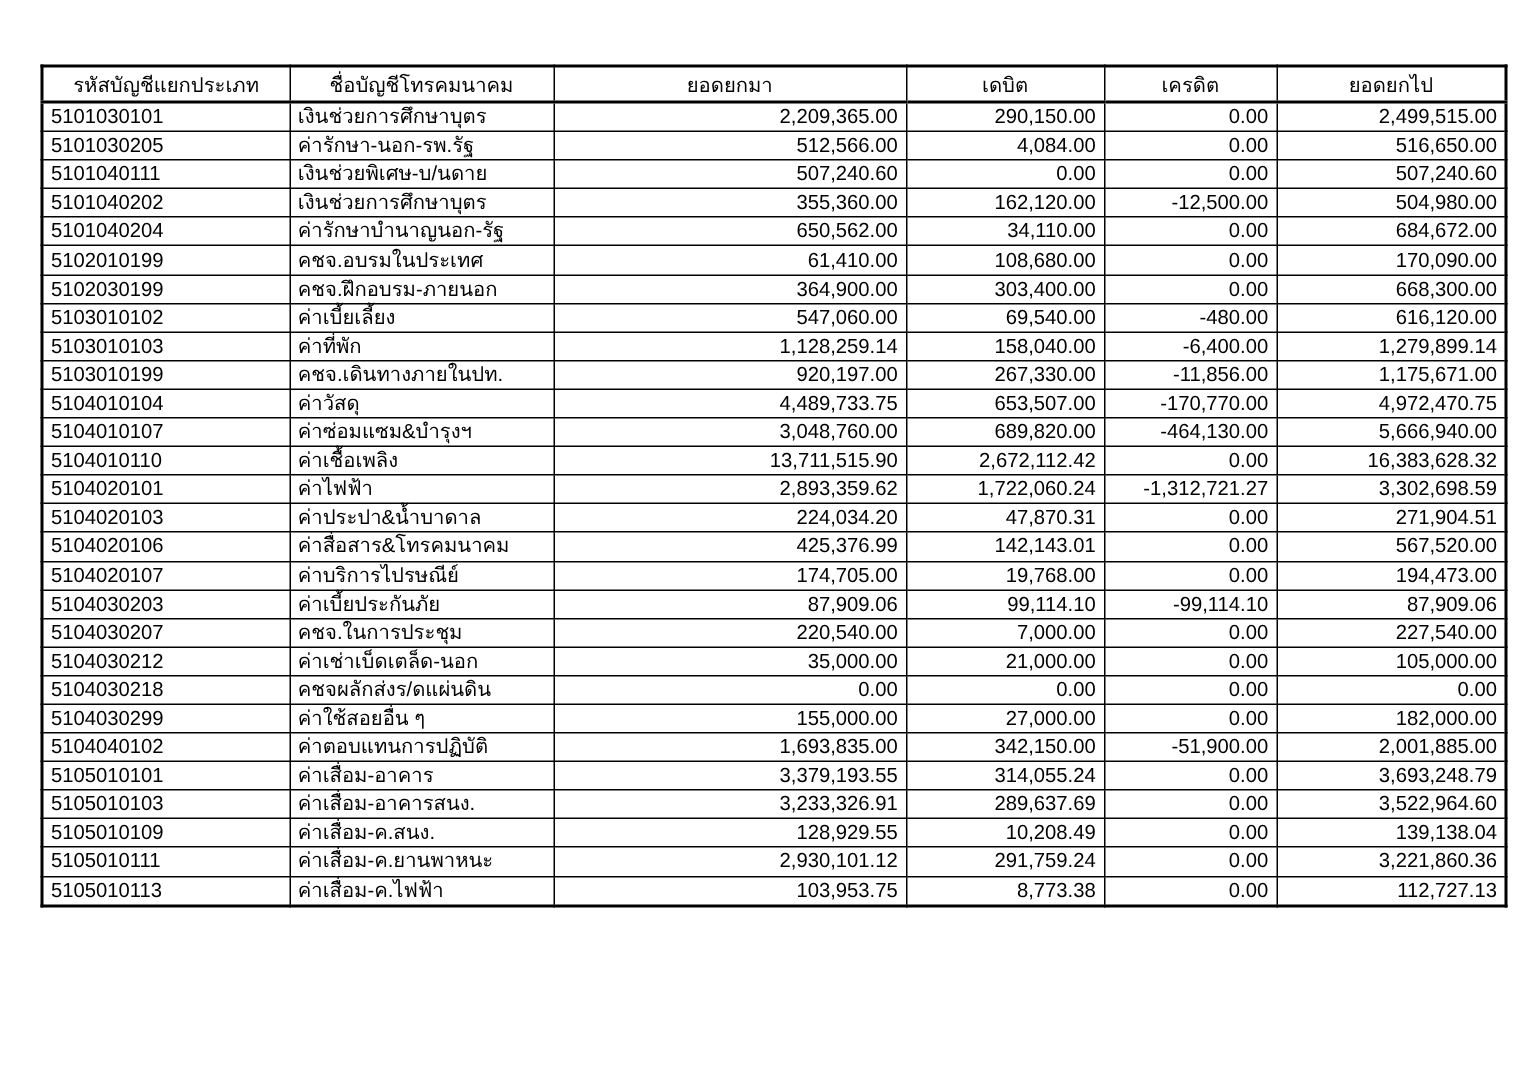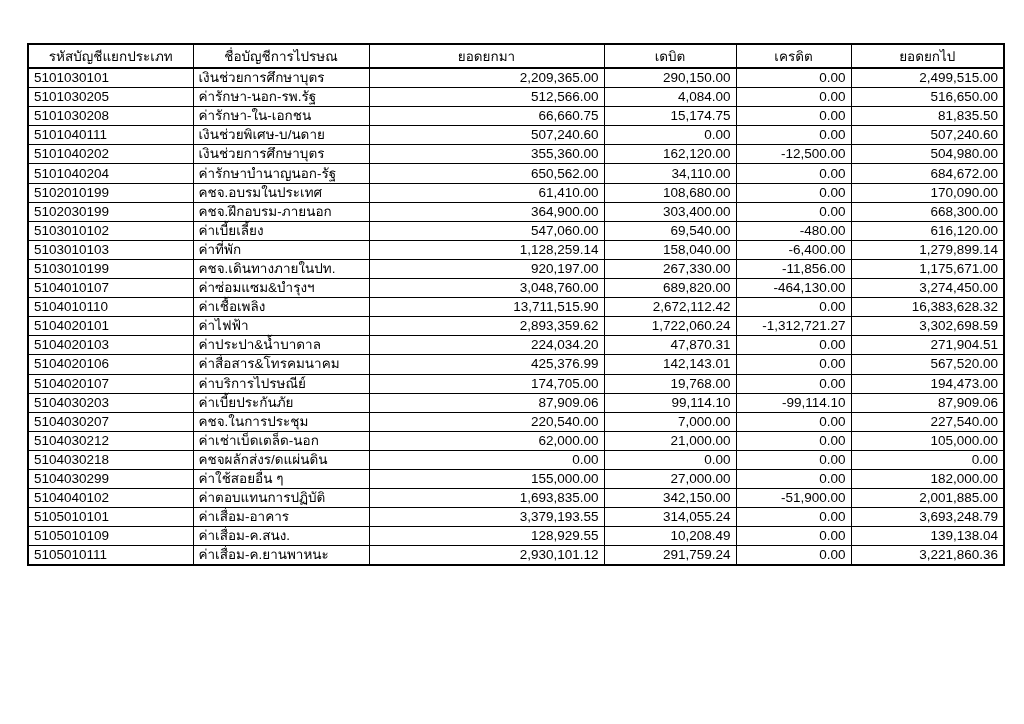--- a/index.html
+++ b/index.html
@@ -67,21 +67,21 @@
       <col class="c-code">
       <col class="c-name">
       <col class="c-bf">
       <col class="c-debit">
       <col class="c-credit">
       <col class="c-cf">
     </colgroup>
     <thead>
       <tr>
         <th>รหัสบัญชีแยกประเภท</th>
-        <th>ชื่อบัญชีการไปรษณ</th>
+        <th>ชื่อบัญชีโทรคมนาคม</th>
         <th>ยอดยกมา</th>
         <th>เดบิต</th>
         <th>เครดิต</th>
         <th>ยอดยกไป</th>
       </tr>
     </thead>
     <tbody>
         <tr>
     <td class="cell-left">5101030101</td>
     <td class="cell-left">เงินช่วยการศึกษาบุตร</td>
@@ -92,28 +92,20 @@
   </tr>
         <tr>
     <td class="cell-left">5101030205</td>
     <td class="cell-left">ค่ารักษา-นอก-รพ.รัฐ</td>
     <td class="cell-right">512,566.00</td>
     <td class="cell-right">4,084.00</td>
     <td class="cell-right">0.00</td>
     <td class="cell-right">516,650.00</td>
   </tr>
         <tr>
-    <td class="cell-left">5101030208</td>
-    <td class="cell-left">ค่ารักษา-ใน-เอกชน</td>
-    <td class="cell-right">66,660.75</td>
-    <td class="cell-right">15,174.75</td>
-    <td class="cell-right">0.00</td>
-    <td class="cell-right">81,835.50</td>
-  </tr>
-        <tr>
     <td class="cell-left">5101040111</td>
     <td class="cell-left">เงินช่วยพิเศษ-บ/นดาย</td>
     <td class="cell-right">507,240.60</td>
     <td class="cell-right">0.00</td>
     <td class="cell-right">0.00</td>
     <td class="cell-right">507,240.60</td>
   </tr>
         <tr>
     <td class="cell-left">5101040202</td>
     <td class="cell-left">เงินช่วยการศึกษาบุตร</td>
@@ -164,26 +156,34 @@
   </tr>
         <tr>
     <td class="cell-left">5103010199</td>
     <td class="cell-left">คชจ.เดินทางภายในปท.</td>
     <td class="cell-right">920,197.00</td>
     <td class="cell-right">267,330.00</td>
     <td class="cell-right">-11,856.00</td>
     <td class="cell-right">1,175,671.00</td>
   </tr>
         <tr>
+    <td class="cell-left">5104010104</td>
+    <td class="cell-left">ค่าวัสดุ</td>
+    <td class="cell-right">4,489,733.75</td>
+    <td class="cell-right">653,507.00</td>
+    <td class="cell-right">-170,770.00</td>
+    <td class="cell-right">4,972,470.75</td>
+  </tr>
+        <tr>
     <td class="cell-left">5104010107</td>
     <td class="cell-left">ค่าซ่อมแซม&amp;บำรุงฯ</td>
     <td class="cell-right">3,048,760.00</td>
     <td class="cell-right">689,820.00</td>
     <td class="cell-right">-464,130.00</td>
-    <td class="cell-right">3,274,450.00</td>
+    <td class="cell-right">5,666,940.00</td>
   </tr>
         <tr>
     <td class="cell-left">5104010110</td>
     <td class="cell-left">ค่าเชื้อเพลิง</td>
     <td class="cell-right">13,711,515.90</td>
     <td class="cell-right">2,672,112.42</td>
     <td class="cell-right">0.00</td>
     <td class="cell-right">16,383,628.32</td>
   </tr>
         <tr>
@@ -230,21 +230,21 @@
     <td class="cell-left">5104030207</td>
     <td class="cell-left">คชจ.ในการประชุม</td>
     <td class="cell-right">220,540.00</td>
     <td class="cell-right">7,000.00</td>
     <td class="cell-right">0.00</td>
     <td class="cell-right">227,540.00</td>
   </tr>
         <tr>
     <td class="cell-left">5104030212</td>
     <td class="cell-left">ค่าเช่าเบ็ดเตล็ด-นอก</td>
-    <td class="cell-right">62,000.00</td>
+    <td class="cell-right">35,000.00</td>
     <td class="cell-right">21,000.00</td>
     <td class="cell-right">0.00</td>
     <td class="cell-right">105,000.00</td>
   </tr>
         <tr>
     <td class="cell-left">5104030218</td>
     <td class="cell-left">คชจผลักส่งร/ดแผ่นดิน</td>
     <td class="cell-right">0.00</td>
     <td class="cell-right">0.00</td>
     <td class="cell-right">0.00</td>
@@ -268,30 +268,46 @@
   </tr>
         <tr>
     <td class="cell-left">5105010101</td>
     <td class="cell-left">ค่าเสื่อม-อาคาร</td>
     <td class="cell-right">3,379,193.55</td>
     <td class="cell-right">314,055.24</td>
     <td class="cell-right">0.00</td>
     <td class="cell-right">3,693,248.79</td>
   </tr>
         <tr>
+    <td class="cell-left">5105010103</td>
+    <td class="cell-left">ค่าเสื่อม-อาคารสนง.</td>
+    <td class="cell-right">3,233,326.91</td>
+    <td class="cell-right">289,637.69</td>
+    <td class="cell-right">0.00</td>
+    <td class="cell-right">3,522,964.60</td>
+  </tr>
+        <tr>
     <td class="cell-left">5105010109</td>
     <td class="cell-left">ค่าเสื่อม-ค.สนง.</td>
     <td class="cell-right">128,929.55</td>
     <td class="cell-right">10,208.49</td>
     <td class="cell-right">0.00</td>
     <td class="cell-right">139,138.04</td>
   </tr>
         <tr>
     <td class="cell-left">5105010111</td>
     <td class="cell-left">ค่าเสื่อม-ค.ยานพาหนะ</td>
     <td class="cell-right">2,930,101.12</td>
     <td class="cell-right">291,759.24</td>
     <td class="cell-right">0.00</td>
     <td class="cell-right">3,221,860.36</td>
+  </tr>
+        <tr>
+    <td class="cell-left">5105010113</td>
+    <td class="cell-left">ค่าเสื่อม-ค.ไฟฟ้า</td>
+    <td class="cell-right">103,953.75</td>
+    <td class="cell-right">8,773.38</td>
+    <td class="cell-right">0.00</td>
+    <td class="cell-right">112,727.13</td>
   </tr>
       </tbody>
   </table>
 </div>
 
 </body></html>

